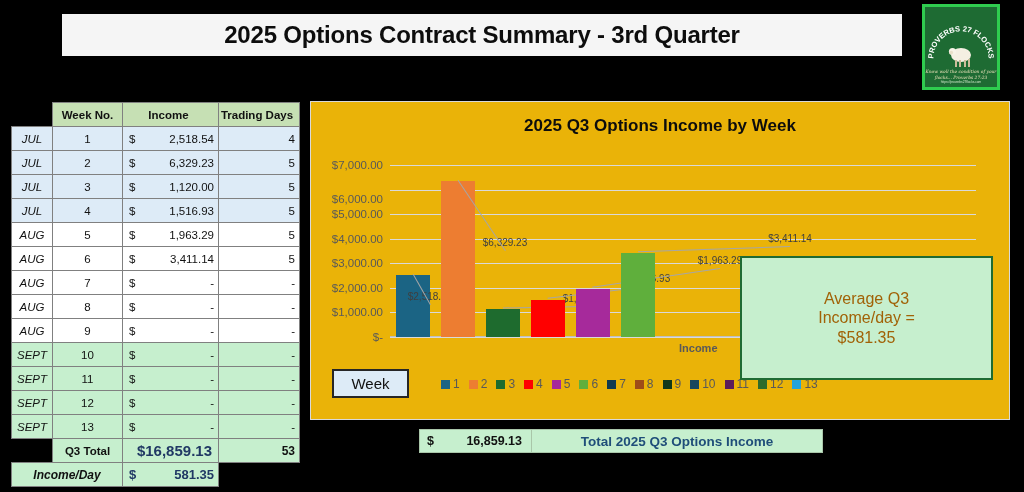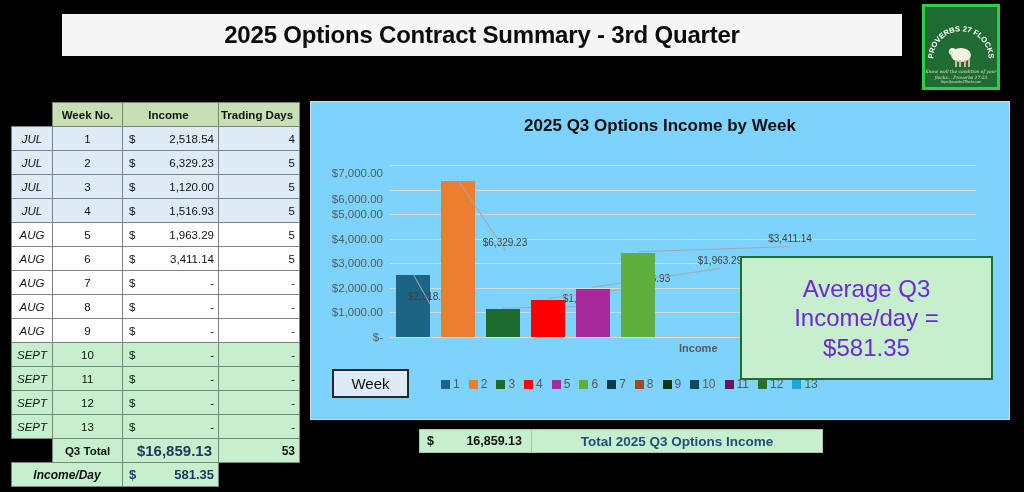--- a/index.html
+++ b/index.html
@@ -78,21 +78,21 @@
   .row-total .c-days { color: #111; font-size: 12px; }
 
   .row-perday td { background: #c6efce; font-weight: bold; color: #203864; }
   .row-perday .lbl { text-align: center; color: #111; font-size: 12px; }
   .row-perday .c-income { font-size: 13px; }
   .row-perday .c-days { background: #000; border: none; }
 
   
   .chart-panel {
     position: absolute; left: 310px; top: 101px; width: 700px; height: 319px;
-    background: #7dd3fc; border: 1px solid #d9d9d9;
+    background: #eab308; border: 1px solid #d9d9d9;
   }
   .chart-title {
     position: absolute; left: 0; right: 0; top: 14px; text-align: center;
     font-size: 17px; font-weight: bold; color: #0d0d0d;
   }
   .plot {
     position: absolute; left: 79px; top: 63px; width: 586px; height: 172px;
   }
   .gridline {
     position: absolute; left: 0; right: 0; height: 1px; background: #d9d9d9;
@@ -130,21 +130,21 @@
   .legend-swatch { width: 9px; height: 9px; display: block; }
   .legend-label { font-size: 12px; color: #595959; }
 
   
   .avg-box {
     position: absolute; left: 740px; top: 256px; width: 253px; height: 124px;
     background: #c6efce; border: 2px solid #1e6b33;
     display: flex; flex-direction: column; align-items: center; justify-content: center;
     line-height: 1.22;
   }
-  .avg-box div { font-size: 24px; color: #6d28d9; text-align: left; }
+  .avg-box div { font-size: 16px; color: #a16207; text-align: left; }
 
   
   .total-strip {
     position: absolute; left: 419px; top: 429px; height: 24px;
     display: flex; align-items: stretch;
   }
   .total-amount {
     width: 113px; background: #c6efce; border: 1px solid #a9c6a9;
     display: flex; align-items: center; position: relative;
     font-size: 12.5px; font-weight: bold; color: #111;
@@ -292,21 +292,21 @@
         </tr>
       </tbody>
   </table>
 
   <div class="chart-panel">
     <div class="chart-title">2025 Q3 Options Income by Week</div>
 
     <div class="plot" id="plot-area">
       <div class="axis-base"></div>
     <div class="gridline" style="top: 0px;"></div>
-        <div class="ytick" style="top: 0px; margin-top: 8px;">$7,000.00</div>
+        <div class="ytick" style="top: 0px;">$7,000.00</div>
         <div class="gridline" style="top: 24.5714px;"></div>
         <div class="ytick" style="top: 34px;">$6,000.00</div>
         <div class="gridline" style="top: 49.1429px;"></div>
         <div class="ytick" style="top: 49.1429px;">$5,000.00</div>
         <div class="gridline" style="top: 73.7143px;"></div>
         <div class="ytick" style="top: 73.7143px;">$4,000.00</div>
         <div class="gridline" style="top: 98.2857px;"></div>
         <div class="ytick" style="top: 98.2857px;">$3,000.00</div>
         <div class="gridline" style="top: 122.857px;"></div>
         <div class="ytick" style="top: 122.857px;">$2,000.00</div>

